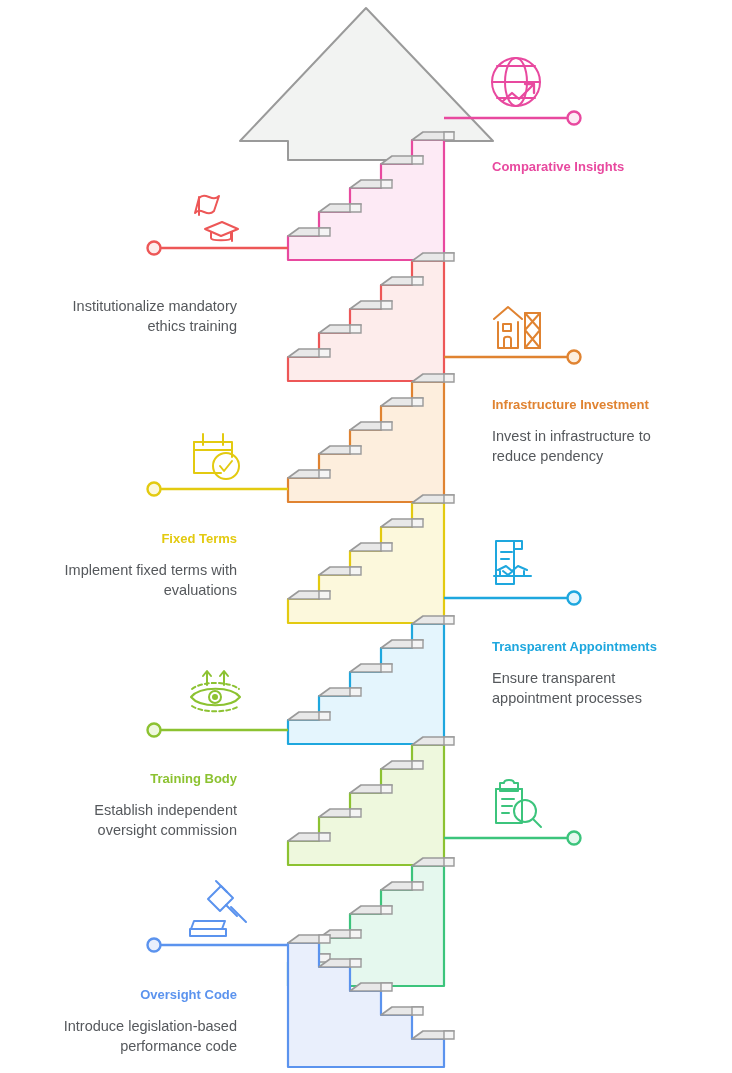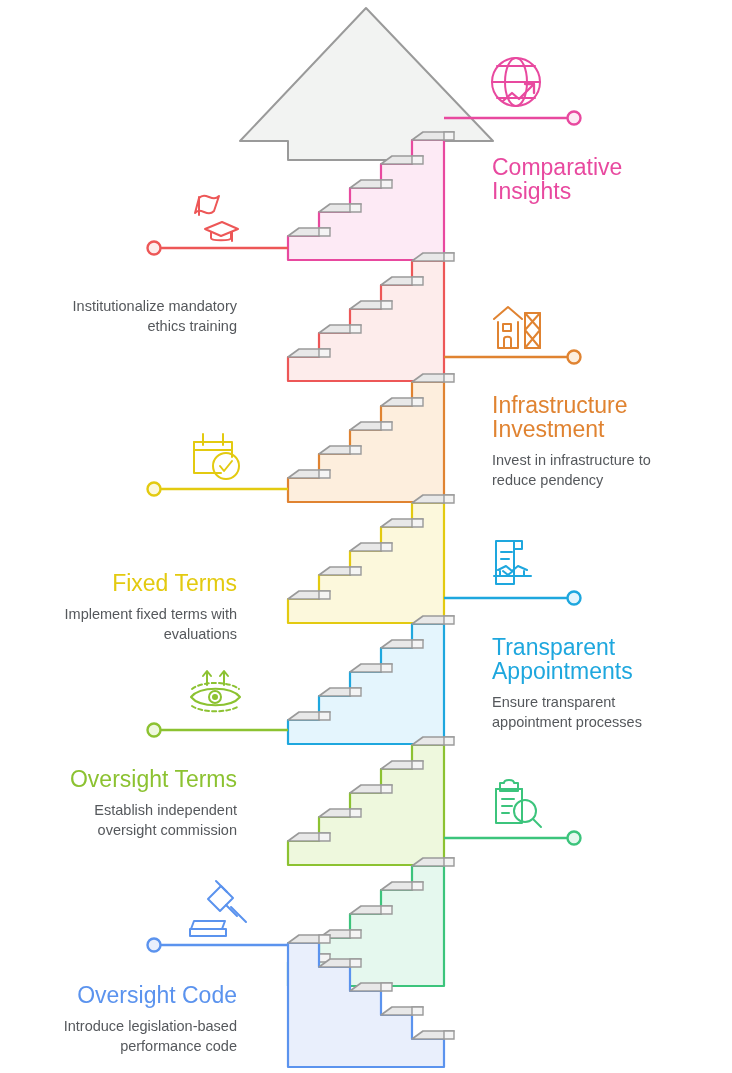--- a/index.html
+++ b/index.html
@@ -2,21 +2,21 @@
 <html><head>
 <meta charset="utf-8">
 <style>
   html,body{margin:0;padding:0;background:#ffffff;}
   body{width:732px;height:1073px;position:relative;overflow:hidden;
        font-family:"Liberation Sans","DejaVu Sans",sans-serif;}
   #stage{position:absolute;left:0;top:0;width:732px;height:1073px;}
   svg#art{position:absolute;left:0;top:0;width:732px;height:1073px;}
 
   .item{position:absolute;}
-  .item .title{font-size:23px;font-weight:normal;line-height:24px;margin:0;}
+  .item .title{font-size:13px;font-weight:bold;line-height:24px;margin:0;}
   .item .desc{font-size:14.5px;line-height:20px;color:#55585c;margin:0;padding-top:9px;}
   .left.item{text-align:right;}
   .right.item{text-align:left;}
 </style>
 </head>
 <body>
 
 <div id="stage">
 
   <svg id="art" viewBox="0 0 732 1073">
@@ -296,32 +296,32 @@
 
   <div class="item left" style="left:37px;top:287px;width:200px;">
     <p class="desc">Institutionalize mandatory ethics training</p>
   </div>
 
   <div class="item right" style="left:492px;top:393px;width:200px;">
     <p class="title" style="color:#e08331;">Infrastructure Investment</p>
     <p class="desc">Invest in infrastructure to reduce pendency</p>
   </div>
 
-  <div class="item left" style="left:37px;top:527px;width:200px;margin-top:44px;">
+  <div class="item left" style="left:37px;top:527px;width:200px;">
     <p class="title" style="color:#e3ca10;">Fixed Terms</p>
     <p class="desc">Implement fixed terms with evaluations</p>
   </div>
 
   <div class="item right" style="left:492px;top:635px;width:200px;">
     <p class="title" style="color:#1ea7de;">Transparent Appointments</p>
     <p class="desc">Ensure transparent appointment processes</p>
   </div>
 
   <div class="item left" style="left:37px;top:767px;width:200px;">
-    <p class="title" style="color:#8cc231;">Oversight Terms</p>
+    <p class="title" style="color:#8cc231;">Training Body</p>
     <p class="desc">Establish independent oversight commission</p>
   </div>
 
 
   <div class="item left" style="left:37px;top:983px;width:200px;">
     <p class="title" style="color:#5b93ee;">Oversight Code</p>
     <p class="desc">Introduce legislation-based performance code</p>
   </div>
 
 </div>

